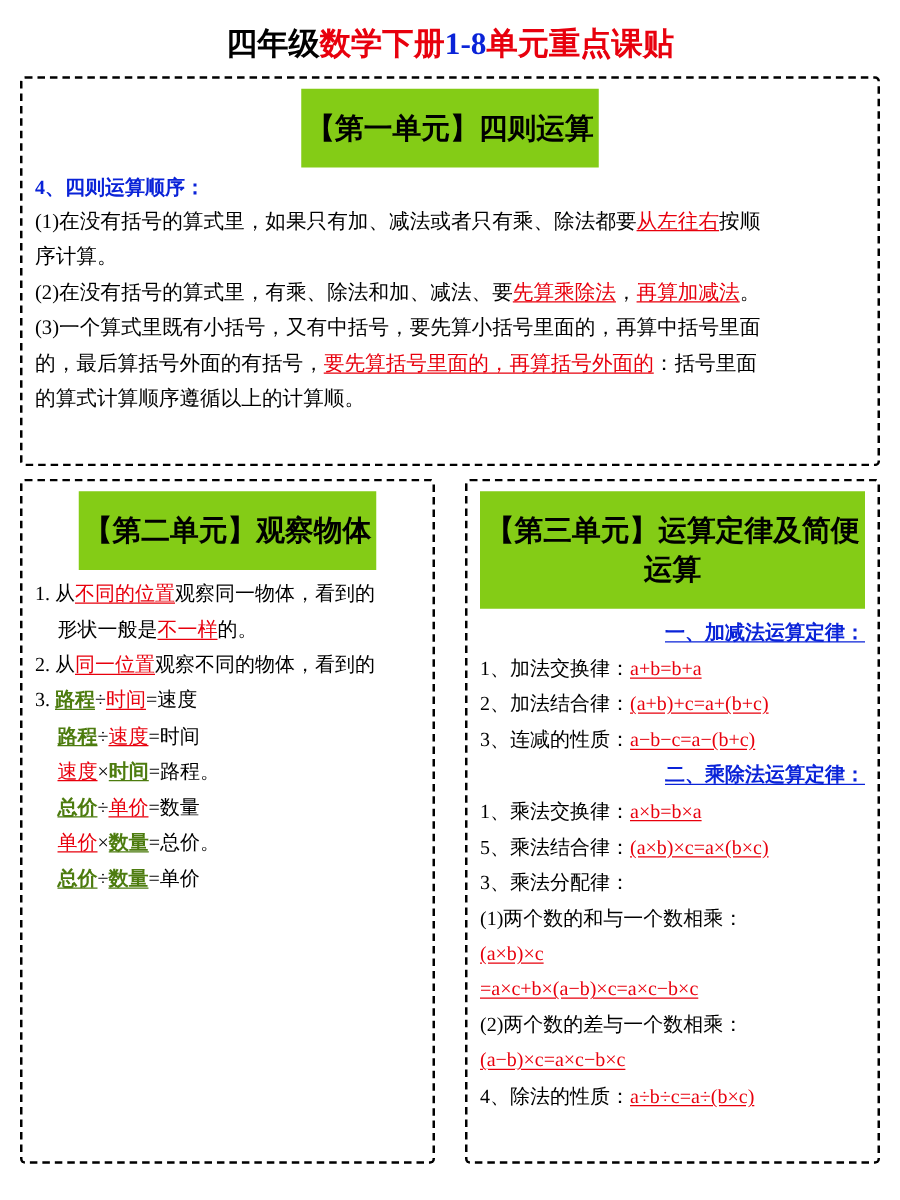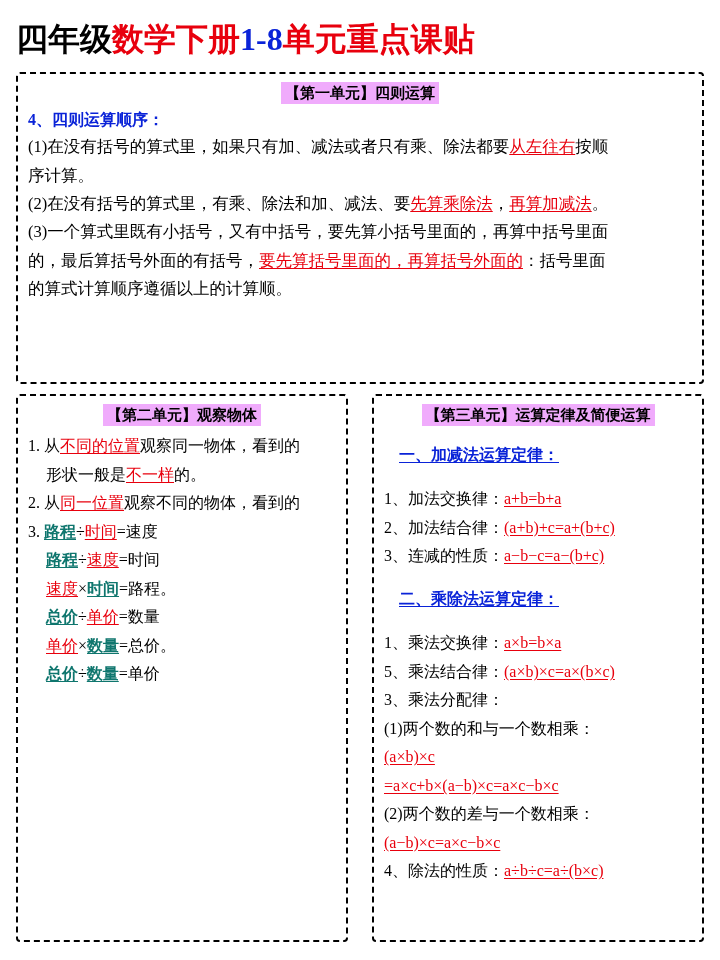--- a/index.html
+++ b/index.html
@@ -15,22 +15,22 @@
   }
   .page {
     width: 720px;
     height: 960px;
     position: relative;
     box-sizing: border-box;
     padding: 12px 16px 8px 16px;
   }
   
   .title {
-    text-align: left;
-    font-size: 32px;
+    text-align: center;
+    font-size: 25px;
     font-weight: bold;
     letter-spacing: 0px;
     margin: 6px 0 10px 0;
     white-space: nowrap;
   }
   .t-black { color: #000000; }
   .t-red { color: #e8000d; }
   .t-blue { color: #0a23d8; }
 
   
@@ -39,25 +39,25 @@
     border-radius: 4px;
     box-sizing: border-box;
     padding: 8px 10px 10px 10px;
     background: #fff;
   }
   .box-head {
     text-align: center;
     margin-bottom: 6px;
   }
   .hl {
-    background: #f0abfc;
-    font-weight: bold;
-    font-size: 15px;
+    background: #84cc16;
+    font-weight: bold;
+    font-size: 23px;
     color: #000;
-    padding: 1px 4px;
+    padding: 16px 4px;
     display: inline-block;
     line-height: 1.35;
   }
   .hl .sub { color: #000; }
 
   
   #unit1 {
     height: 312px;
   }
   .u1-line {
@@ -96,31 +96,32 @@
     margin: 0;
     white-space: nowrap;
   }
   .indent { padding-left: 18px; }
   .u-red {
     color: #e8000d;
     text-decoration: underline;
     text-underline-offset: 2px;
   }
   .u-blue-b {
-    color: #0f766e;
+    color: #4d7c0f;
     font-weight: bold;
     text-decoration: underline;
     text-underline-offset: 2px;
   }
   .u3-sub {
     color: #0a23d8;
     font-weight: bold;
     font-size: 16px;
     line-height: 1.8;
-    margin: 15px;
+    margin: 0;
+    text-align: right;
   }
   .u3-sub .u {
     text-decoration: underline;
     text-underline-offset: 2px;
   }
   .formula {
     color: #e8000d;
     text-decoration: underline;
     text-underline-offset: 2px;
   }

